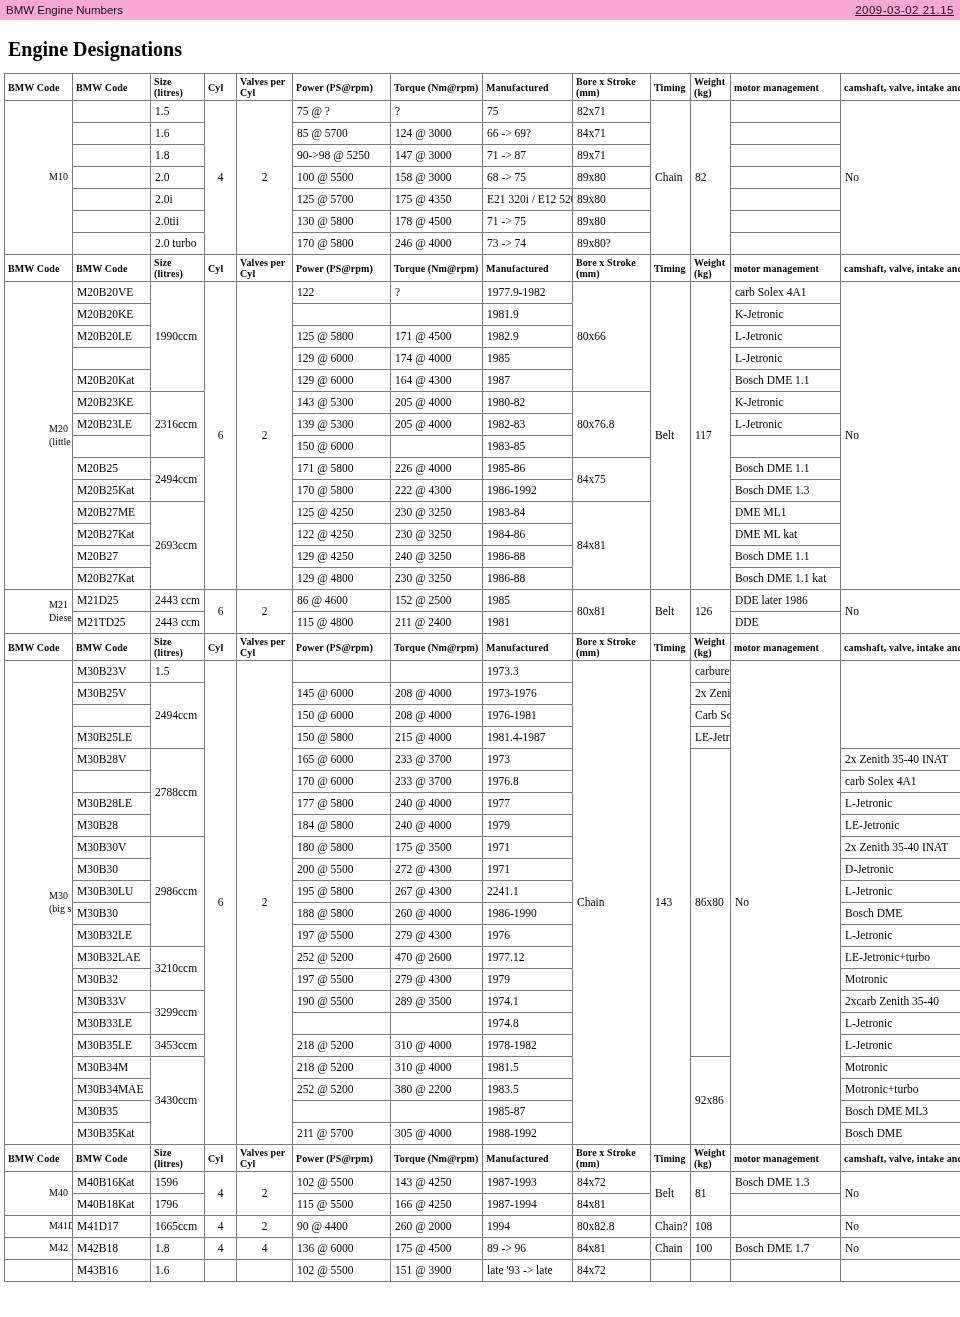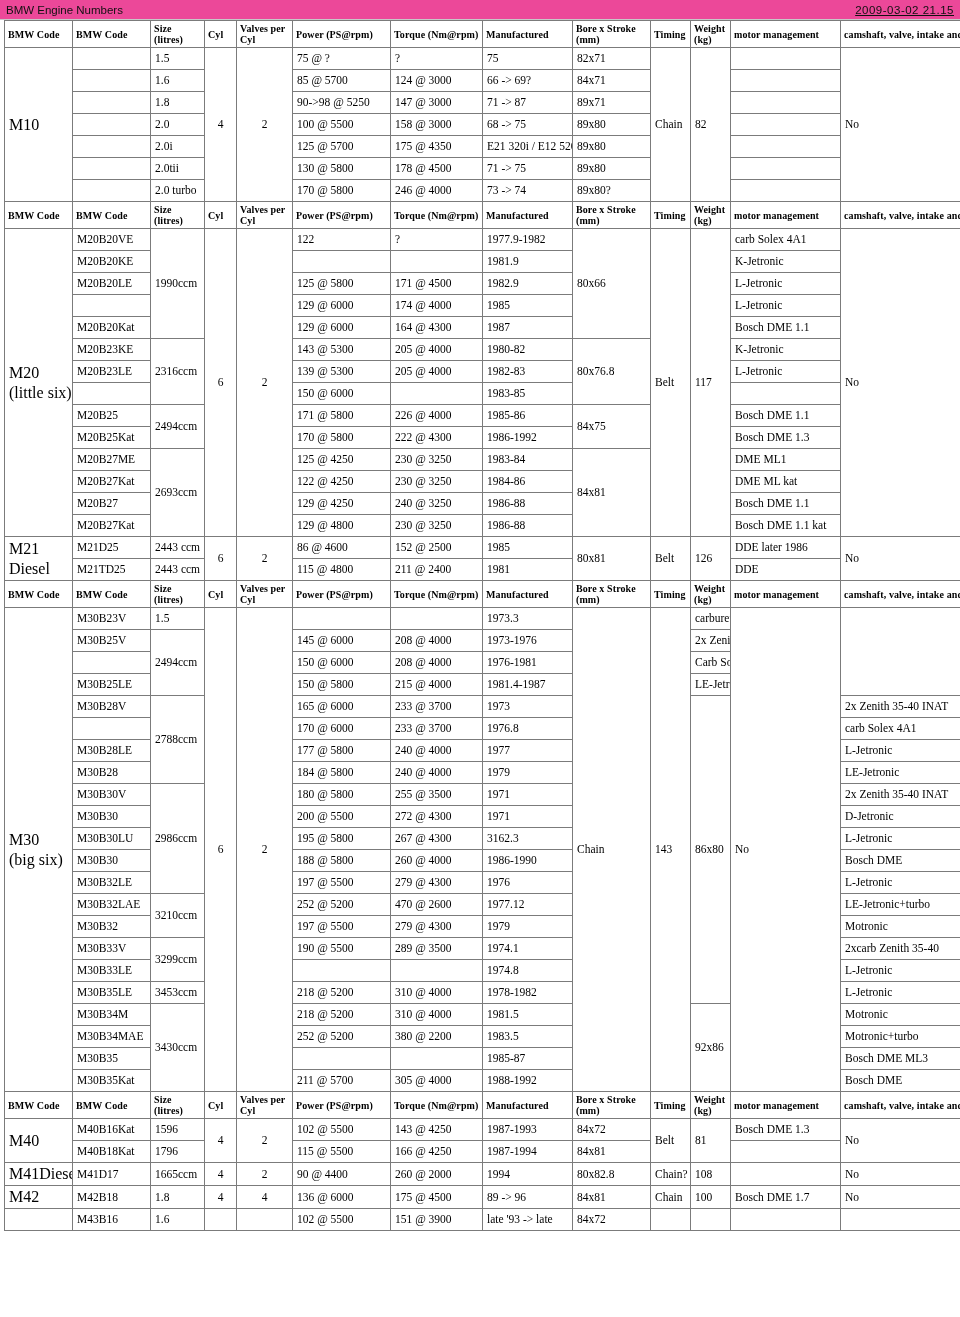--- a/index.html
+++ b/index.html
@@ -6,21 +6,21 @@
   body{
     width:960px;
     background:#ffffff;
     font-family:"Liberation Serif", serif;
     color:#000;
   }
   .page{width:960px;position:relative;}
   .topbar{
     height:20px;
     border-bottom:1px solid #c8c8c8;
-    background:#ec4899;
+    background:#f9a8d4;
     display:flex;
     align-items:center;
     justify-content:space-between;
     padding:0 6px;
     font-family:"Liberation Sans", sans-serif;
     font-size:11.5px;
     color:#111;
     box-sizing:border-box;
   }
   .topbar .right{letter-spacing:0.5px;text-decoration:underline;}
@@ -52,21 +52,21 @@
     font-family:"Liberation Serif", serif;
     letter-spacing:0.1px;
     padding:2px 3px;
     height:17px;
     white-space:normal;
     line-height:1.1;
   }
   td.big{font-size:13px;}
   td.fam{font-size:13px;}
   td.center{text-align:center;}
-  .sub{display:block;font-size:16px;}
+  .sub{display:block;font-size:10px;margin-left:40px;}
   
   col.c0{width:68px}
   col.c1{width:78px}
   col.c2{width:54px}
   col.c3{width:32px}
   col.c4{width:56px}
   col.c5{width:98px}
   col.c6{width:92px}
   col.c7{width:90px}
   col.c8{width:78px}
@@ -78,20 +78,21 @@
 </head>
 <body>
 
 <div class="page">
 
   <div class="topbar">
     <div class="left">BMW Engine Numbers</div>
     <div class="right">2009-03-02 21.15</div>
   </div>
 
+  <h1 class="doc-title">Engine Designations</h1>
 
   <table class="engine">
     <colgroup>
       <col class="c0">
         <col class="c1">
         <col class="c2">
         <col class="c3">
         <col class="c4">
         <col class="c5">
         <col class="c6">
@@ -426,36 +427,36 @@
           <td class="big">M30B28</td>
           <td class="big">184 @ 5800</td>
           <td class="big">240 @ 4000</td>
           <td class="big">1979</td>
           <td class="big">LE-Jetronic</td>
         </tr>
         <tr>
           <td class="big">M30B30V</td>
           <td class="big" rowspan="5">2986ccm</td>
           <td class="big">180 @ 5800</td>
-          <td class="big">255 @ 3500</td>
+          <td class="big">175 @ 3500</td>
           <td class="big">1971</td>
           <td class="big">2x Zenith 35-40 INAT</td>
         </tr>
         <tr>
           <td class="big">M30B30</td>
           <td class="big">200 @ 5500</td>
           <td class="big">272 @ 4300</td>
           <td class="big">1971</td>
           <td class="big">D-Jetronic</td>
         </tr>
         <tr>
           <td class="big">M30B30LU</td>
           <td class="big">195 @ 5800</td>
           <td class="big">267 @ 4300</td>
-          <td class="big">3162.3</td>
+          <td class="big">2241.1</td>
           <td class="big">L-Jetronic</td>
         </tr>
         <tr>
           <td class="big">M30B30</td>
           <td class="big">188 @ 5800</td>
           <td class="big">260 @ 4000</td>
           <td class="big">1986-1990</td>
           <td class="big">Bosch DME</td>
         </tr>
         <tr>

